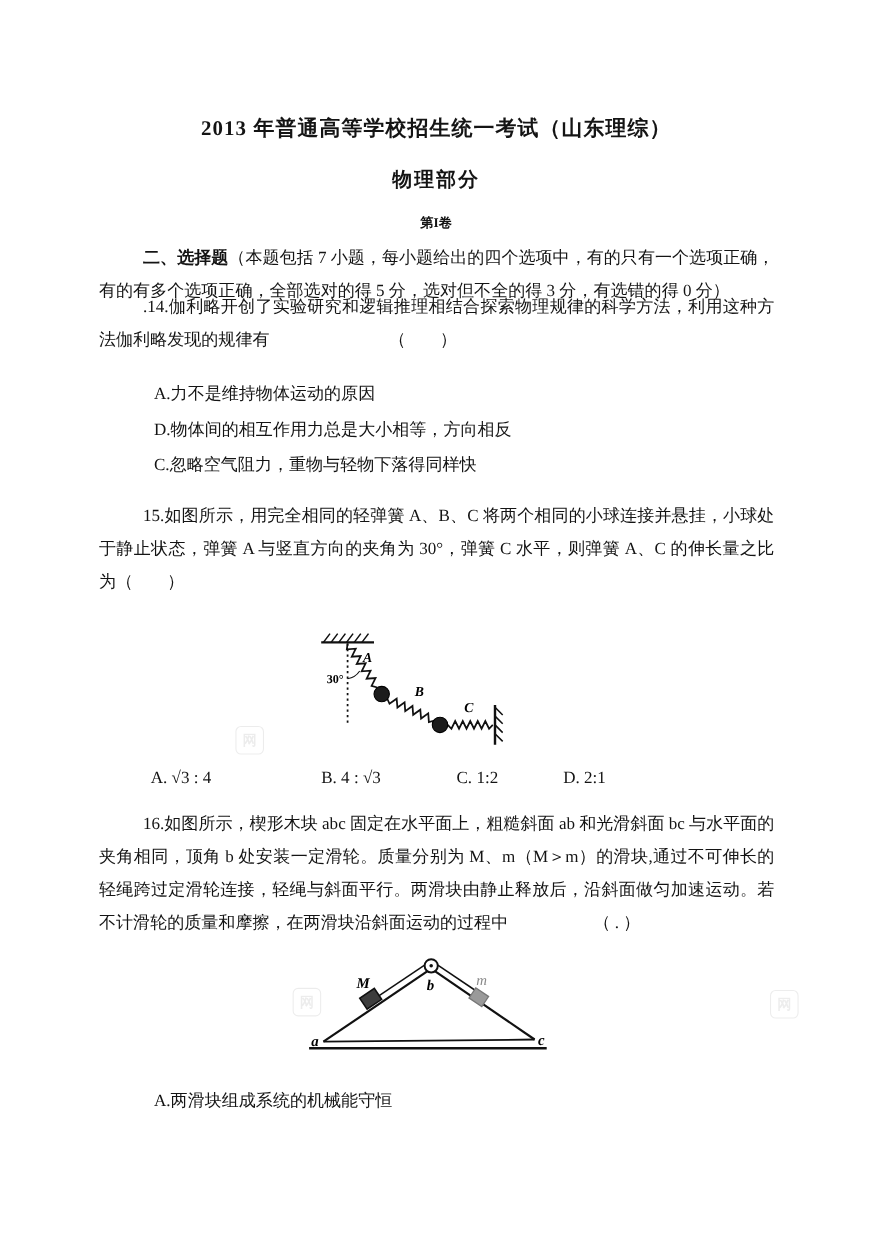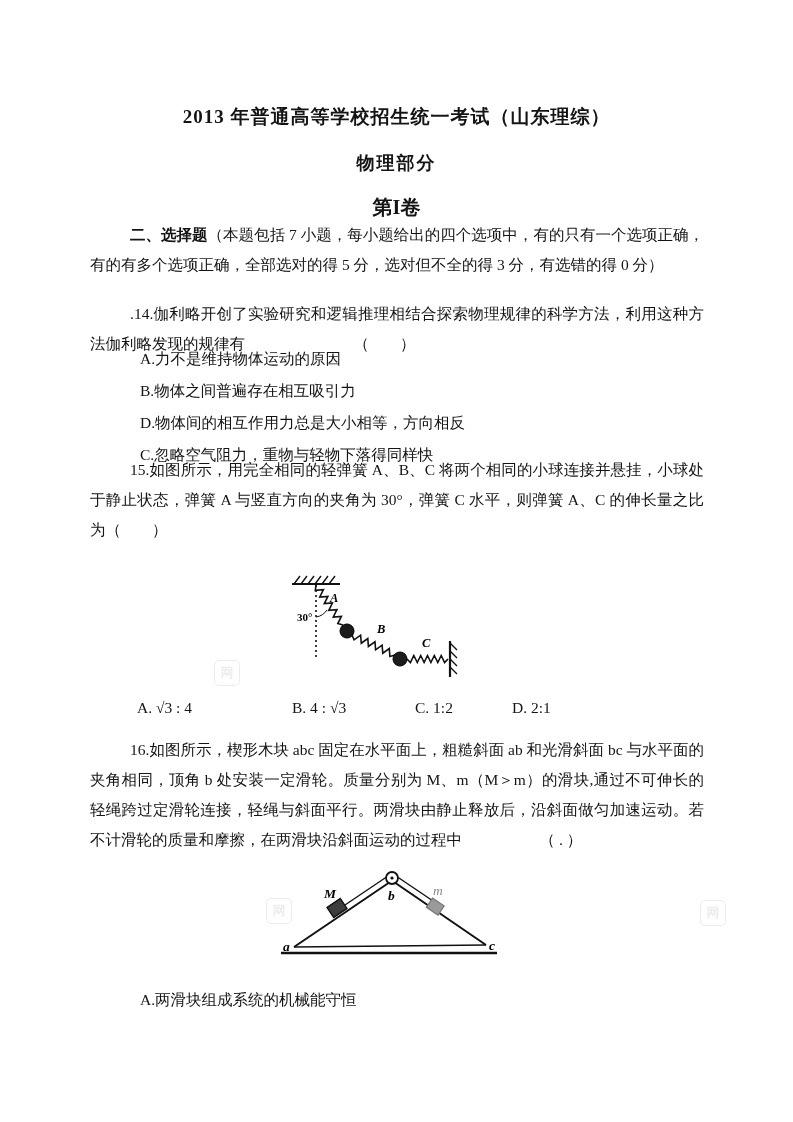--- a/index.html
+++ b/index.html
@@ -9,21 +9,21 @@
     margin:0 auto;
     background:#ffffff;
     font-family:"Liberation Serif","DejaVu Serif",serif;
     color:#141414;
     overflow:hidden;
   }
   .abs{position:absolute;}
   .center{left:0;width:793px;text-align:center;}
   .h-title{font-size:19px;font-weight:bold;letter-spacing:1px;}
   .h-sub{font-size:18px;font-weight:bold;letter-spacing:2px;}
-  .h-vol{font-size:20px;font-weight:bold;}
+  .h-vol{font-size:12px;font-weight:bold;}
   .para{
     left:90px;width:614px;
     font-size:15.5px;line-height:30px;
     text-align:justify;
   }
   .indent{text-indent:40px;}
   .bold{font-weight:bold;}
   .optlist{left:140px;width:560px;font-size:15.5px;}
   .optlist .opt{height:32px;line-height:32px;}
   .optrow{left:90px;width:614px;height:24px;font-size:15.5px;}
@@ -47,24 +47,23 @@
 <div class="page">
 
   <div class="abs center h-title" style="top:104px;">2013 年普通高等学校招生统一考试（山东理综）</div>
   <div class="abs center h-sub" style="top:151px;">物理部分</div>
   <div class="abs center h-vol" style="top:194px;">第I卷</div>
 
   <div class="abs para indent" style="top:220px;">
     <span class="bold">二、选择题</span><span>（本题包括 7 小题，每小题给出的四个选项中，有的只有一个选项正确，有的有多个选项正确，全部选对的得 5 分，选对但不全的得 3 分，有选错的得 0 分）</span>
   </div>
 
-  <div class="abs para indent" style="top:299px;">.14.伽利略开创了实验研究和逻辑推理相结合探索物理规律的科学方法，利用这种方法伽利略发现的规律有　　　　　　　（　　）</div>
+  <div class="abs para indent" style="top:265px;">.14.伽利略开创了实验研究和逻辑推理相结合探索物理规律的科学方法，利用这种方法伽利略发现的规律有　　　　　　　（　　）</div>
   <div class="abs optlist" style="top:343px;">
     <div class="opt">A.力不是维持物体运动的原因</div>
-    <div class="opt">B.物体之间普遍存在相互吸引力</div>
     <div class="opt">D.物体间的相互作用力总是大小相等，方向相反</div>
     <div class="opt">C.忽略空气阻力，重物与轻物下落得同样快</div>
   </div>
 
   <div class="abs para indent" style="top:455px;">15.如图所示，用完全相同的轻弹簧 A、B、C 将两个相同的小球连接并悬挂，小球处于静止状态，弹簧 A 与竖直方向的夹角为 30°，弹簧 C 水平，则弹簧 A、C 的伸长量之比为（　　）</div>
 
   <svg class="fig" style="left:286px;top:571px;" width="188" height="122" viewBox="0 0 188 122">
 
     <g stroke="#111" stroke-width="1.6">
       <line x1="6" y1="13" x2="54" y2="13" stroke-width="2.2"></line>

